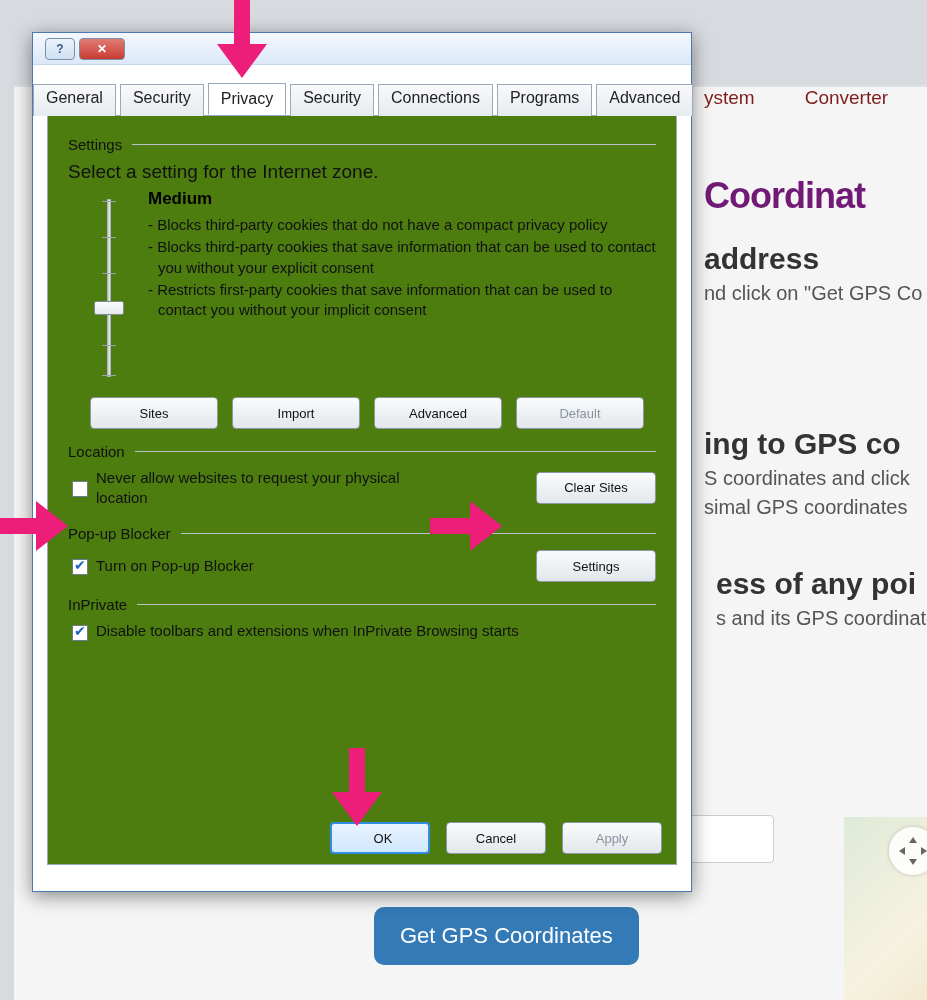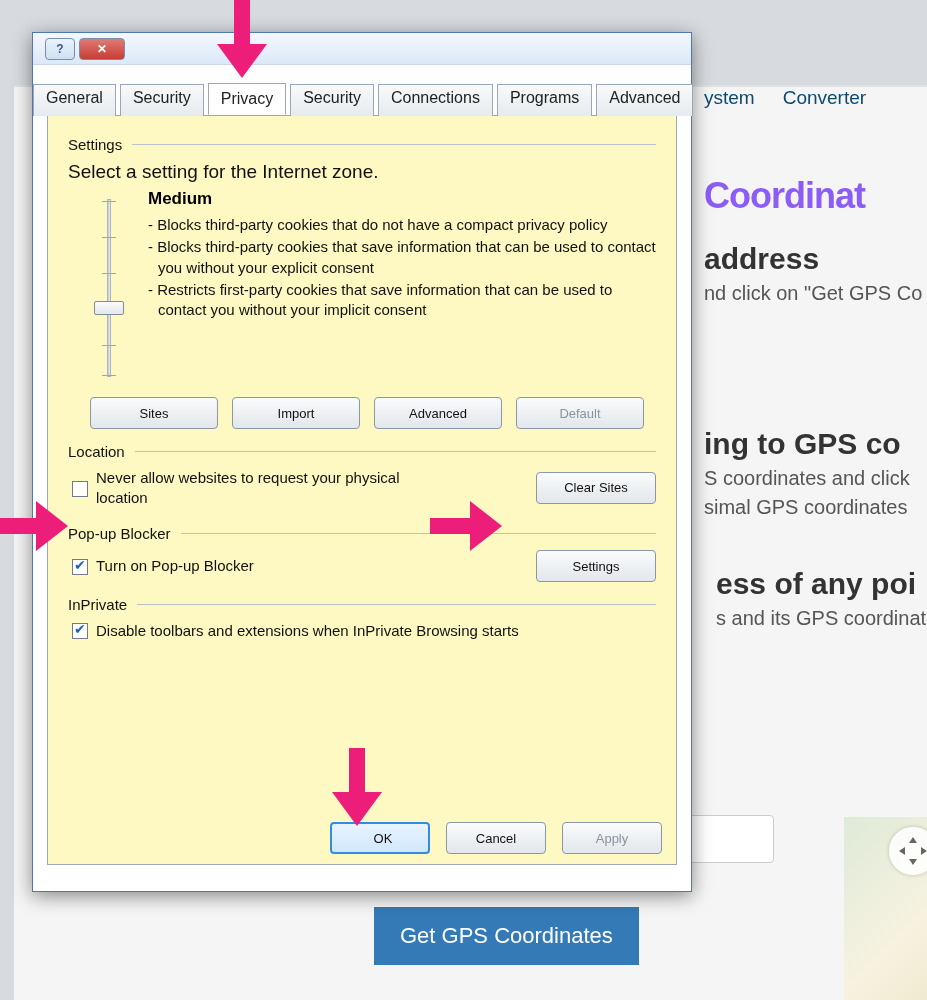--- a/index.html
+++ b/index.html
@@ -1,41 +1,41 @@
 <!DOCTYPE html>
 <html><head>
 <meta charset="utf-8">
 <style>
   * { box-sizing: border-box; font-family: "Segoe UI", Tahoma, sans-serif; }
   body { margin:0; width:927px; height:1000px; background:#d7dadf; overflow:hidden; position:relative; }
 
   .bg-page { position:absolute; top:85px; left:14px; right:0; bottom:0; background:#f5f5f5; border-top:2px solid #dfe1e4; padding:20px; overflow:hidden; }
-  .bg-title { position:absolute; left:690px; top:175px; font-size:36px; font-weight:700; letter-spacing:-1px; color:#8b5cf6; white-space:nowrap; }
-  .bg-nav { position:absolute; left:690px; top:0px; display:flex; gap:28px; font-size:19px; color:#0c4a6e; }
+  .bg-title { position:absolute; left:690px; top:175px; font-size:36px; font-weight:700; letter-spacing:-1px; color:#701a75; white-space:nowrap; }
+  .bg-nav { position:absolute; left:690px; top:0px; display:flex; gap:50px; font-size:19px; color:#7f1d1d; }
   .bg-nav span { cursor:pointer; }
   .bg-h2 { font-size:30px; font-weight:700; color:#333; margin:0; white-space:nowrap; }
   .bg-p { font-size:20px; color:#555; white-space:nowrap; margin-top:6px; }
-  .bg-btn { position:absolute; left:360px; top:820px; background:#337ab7; color:#fff; font-size:22px; padding:16px 26px; border-radius:0; border:none; cursor:pointer; }
+  .bg-btn { position:absolute; left:360px; top:820px; background:#337ab7; color:#fff; font-size:22px; padding:16px 26px; border-radius:10px; border:none; cursor:pointer; }
   .bg-input { position:absolute; left:80px; top:728px; width:680px; height:48px; border:1px solid #ccc; border-radius:4px; background:#fff; }
   .bg-map { position:absolute; left:830px; top:730px; width:97px; height:260px; background:linear-gradient(135deg,#dfead8,#f7f2e0,#e9e1c1); }
   .bg-map-nav { position:absolute; right:4px; top:10px; width:48px; height:48px; border-radius:50%; background:rgba(255,255,255,0.85); display:flex; align-items:center; justify-content:center; font-size:12px; color:#666; box-shadow:0 0 4px rgba(0,0,0,0.2); }
 
   .dialog { position:absolute; left:32px; top:32px; width:660px; height:860px; background:#fff; border:1px solid #4e78b0; box-shadow:0 4px 18px rgba(0,0,0,0.45); }
   .titlebar { height:32px; background:linear-gradient(#f4f8fe,#dce8f8); display:flex; align-items:center; padding:0 8px; border-bottom:1px solid #c7d7ec; }
   .titlebar .title { font-size:15px; color:#222; flex:1; }
   .tb-btn { height:22px; border-radius:4px; margin-left:4px; border:1px solid #7a8fa6; display:flex; align-items:center; justify-content:center; padding:0 6px; font-size:12px; cursor:pointer; }
   .help-btn { background:linear-gradient(#eaf2fc,#cfe0f3); color:#3b5b82; width:30px; font-weight:700; }
   .close-btn { background:linear-gradient(#e07b75,#c83c33); color:#fff; width:46px; font-weight:700; }
 
   .tab-row { display:flex; gap:4px; margin:18px 14px 0 0; position:relative; z-index:2; }
   .tab { border:1px solid #9aa8b7; border-bottom:none; background:linear-gradient(#f8f9fb,#e6ebef); padding:4px 12px 4px 12px; font-size:16px; color:#222; cursor:pointer; position:relative; top:1px; }
   .tab.active { background:#fff; padding-top:6px; padding-bottom:6px; top:0; border-bottom:1px solid #fff; z-index:3; }
   .tab + .tab { }
 
-  .panel { border:1px solid #9aa8b7; margin:0 14px 14px 14px; padding:14px 20px; height:750px; background:#fef9c3; position:relative; }
+  .panel { border:1px solid #9aa8b7; margin:0 14px 14px 14px; padding:14px 20px; height:750px; background:#4d7c0f; position:relative; }
 
   .grp-hdr { display:flex; align-items:center; font-size:15px; color:#111; margin-top:6px; }
   .grp-hdr .line { flex:1; height:1px; background:#b9c3cc; margin-left:10px; }
 
   .instr { font-size:19px; color:#111; margin:8px 0 6px 0; }
 
   .slider-col { display:flex; }
   .slider { width:40px; height:190px; margin:4px 18px 0 22px; position:relative; }
   .track { position:absolute; left:17px; top:6px; width:4px; height:178px; background:linear-gradient(to right,#bfc8d0,#eef2f6); border:1px solid #aab4bf; }
   .tick { position:absolute; left:12px; width:14px; height:1px; background:#9aa5b0; }
@@ -44,21 +44,21 @@
   .slider-text .level { font-weight:700; font-size:17px; margin-bottom:6px; }
   .bullets { font-size:15px; line-height:1.35; color:#111; }
   .bullets p { margin:0 0 2px 0; text-indent:-10px; padding-left:10px; }
 
   .btn-row { display:flex; gap:14px; margin:14px 0 10px 22px; }
   .win-btn { min-width:128px; height:32px; border:1px solid #8a97a4; border-radius:4px; background:linear-gradient(#fafbfc,#e2e7eb); font-size:13px; color:#111; cursor:pointer; text-align:center; }
   .win-btn.disabled { color:#8a949e; cursor:default; }
   .win-btn.primary { border:2px solid #2f8de4; background:linear-gradient(#e8f3ff,#d1e8fc);padding-left:12px; }
   .win-btn.small { min-width:120px; }
 
-  .row { display:flex; align-items:flex-start; gap:8px; margin:8px 0 0 4px; }
+  .row { display:flex; align-items:flex-end; gap:8px; margin:8px 0 0 4px; }
   .checkbox { width:16px; height:16px; border:1px solid #6f7c88; background:#fff; margin-top:2px; flex-shrink:0; position:relative; }
   .checkbox.checked::after { content:"✔"; position:absolute; left:1px; top:-3px; font-size:14px; color:#1a64b7; }
   .chk-label { font-size:15px; color:#111; max-width:330px; line-height:1.3; }
   .right-btn { margin-left:auto; }
 
   .footer { position:absolute; bottom:10px; right:14px; display:flex; gap:16px; }
   .footer .win-btn { min-width:100px; }
 
   .arrow { position:absolute; z-index:20; pointer-events:none; }
   .arrow svg { display:block; }

